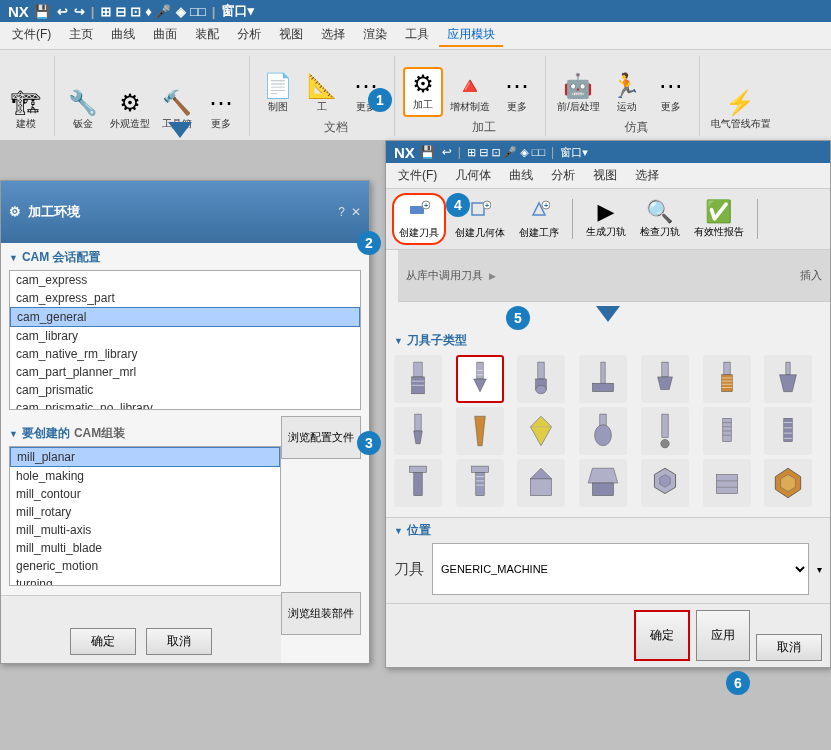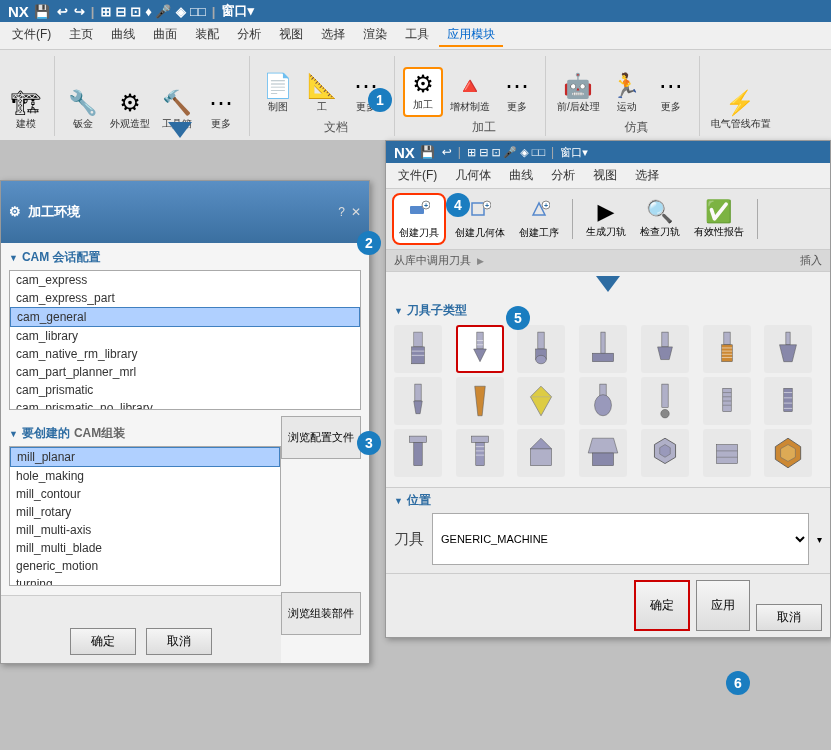--- a/index.html
+++ b/index.html
@@ -220,32 +220,33 @@
       align-items: center;
       cursor: pointer;
       padding: 3px 5px;
       font-size: 10px;
       min-width: 45px;
     }
     .right-ribbon-btn .icon { font-size: 22px; }
     .right-ribbon-btn.highlighted {
       background: #fff;
       border: 2px solid #ff3300;
-      border-radius: 8px;
+      border-radius: 14px;
     }
 
     .from-library-bar {
       background: #d8d8d8;
-      padding: 3px 8px;
+      padding: 18px 8px;
       font-size: 11px;
       color: #555;
       border-bottom: 1px solid #ccc;
       display: flex;
       align-items: center;
       gap: 6px;
+      margin-left: 12px;
     }
 
     .tool-types-section {
       padding: 6px 8px;
     }
     .tool-types-title {
       color: #2d6ca2;
       font-weight: bold;
       font-size: 12px;
       margin-bottom: 6px;

